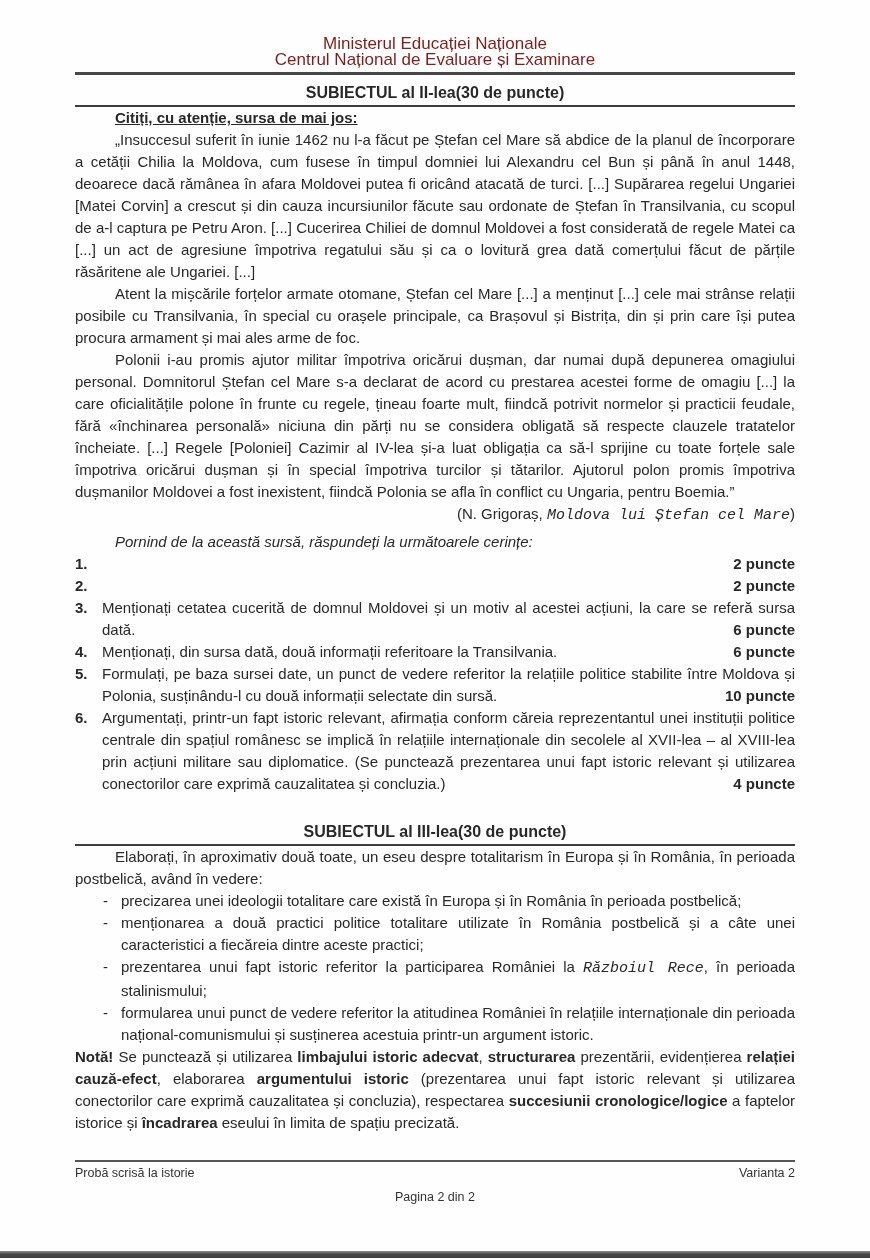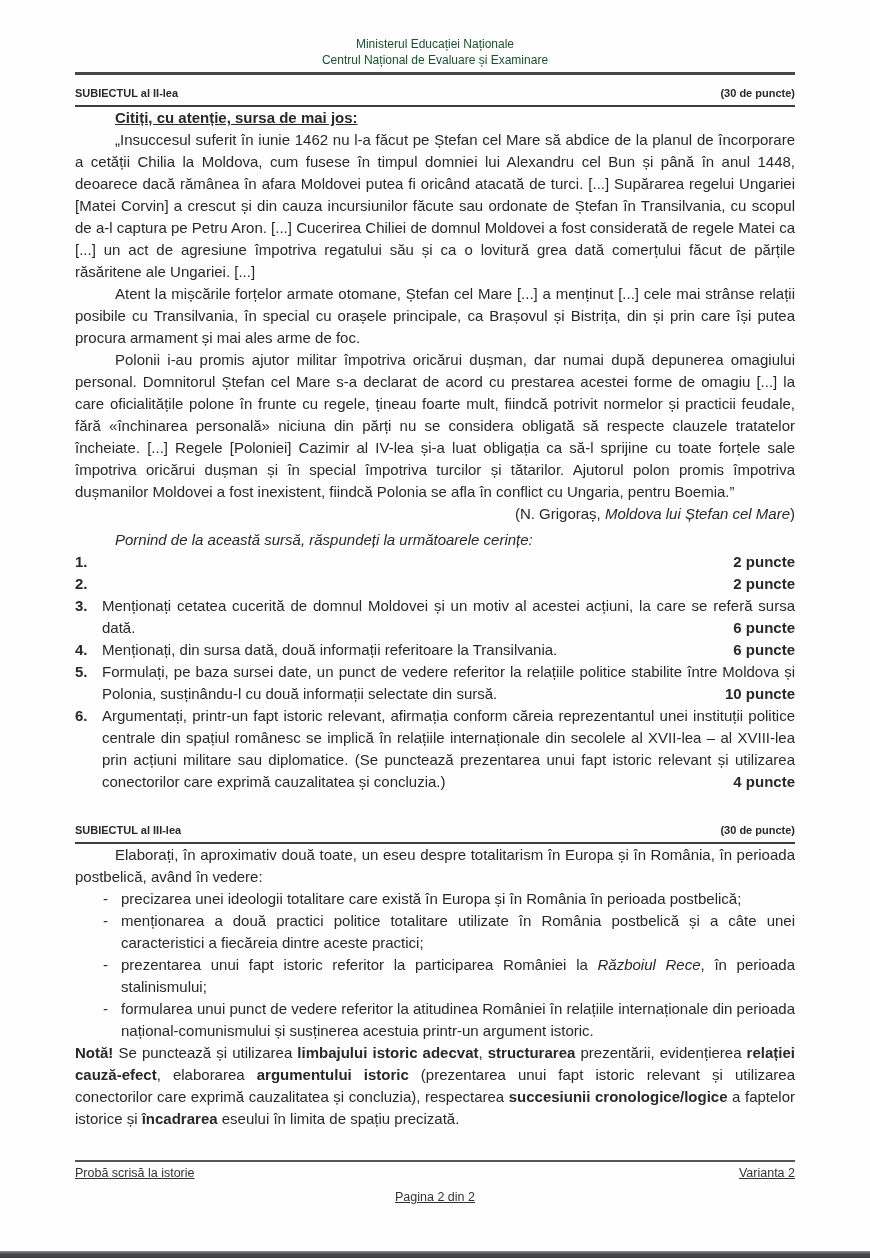--- a/index.html
+++ b/index.html
@@ -9,45 +9,45 @@
     font-family: "Liberation Sans", sans-serif;
     color: #282828;
     position: relative;
     overflow: hidden;
   }
   .page { position: absolute; inset: 0; background: #fefefe; }
   .content {
     position: absolute; left: 75px; right: 75px; top: 36px;
     font-size: 15px; line-height: 22px;
   }
-  .doc-header { text-align: center; font-size: 12px; line-height: 16px; color: #14532d; }
+  .doc-header { text-align: center; font-size: 17px; line-height: 16px; color: #7f1d1d; }
   .header-rule { height: 3px; background: #474747; margin-top: 4px; }
   .section-head {
-    display: flex; justify-content: space-between; align-items: flex-end;
-    font-weight: bold; font-size: 11px;
+    display: flex; justify-content: center; align-items: flex-end;
+    font-weight: bold; font-size: 16px;
     border-bottom: 2px solid #3d3d3d; padding-bottom: 1px; margin-top: 7px;
   }
   p { margin: 0; }
   .intro { text-indent: 40px; font-weight: bold; text-decoration: underline; }
   .para { text-align: justify; text-indent: 40px; }
   .para::after, .req-text::after { content: ""; display: block; clear: both; }
   .attrib { float: right; text-indent: 0; }
   .prompt { text-indent: 40px; margin-top: 4px; font-style: italic; }
   .req-row { display: grid; grid-template-columns: 27px 1fr; }
   .req-num { font-weight: bold; }
   .req-text { text-align: justify; }
   .pts { float: right; font-weight: bold; padding-left: 12px; }
   .s3 { margin-top: 26px; }
   .essay-intro { text-align: justify; text-indent: 40px; }
   .bullet-row { display: grid; grid-template-columns: 18px 1fr; margin-left: 28px; }
   .bullet-text { text-align: justify; }
   .note { text-align: justify; }
   .b { font-weight: bold; }
-  .i { font-style: italic; }
-  .footer { position: absolute; left: 75px; right: 75px; top: 1160px; font-size: 12.5px; line-height: 16px; color: #333; text-decoration: underline; }
+  .i { font-style: italic; font-family: Liberation Mono, monospace; }
+  .footer { position: absolute; left: 75px; right: 75px; top: 1160px; font-size: 12.5px; line-height: 16px; color: #333; }
   .footer-rule { height: 2px; background: #565656; margin-bottom: 3px; }
   .footer-row { display: flex; justify-content: space-between; }
   .footer-page { text-align: center; margin-top: 8px; }
   .bottom-bar {
     position: absolute; left: 0; right: 0; bottom: 2px; height: 7px;
     background: linear-gradient(180deg, #909090 0%, #47474b 45%, #3e3e42 100%);
   }
 </style>
 </head>
 <body>

